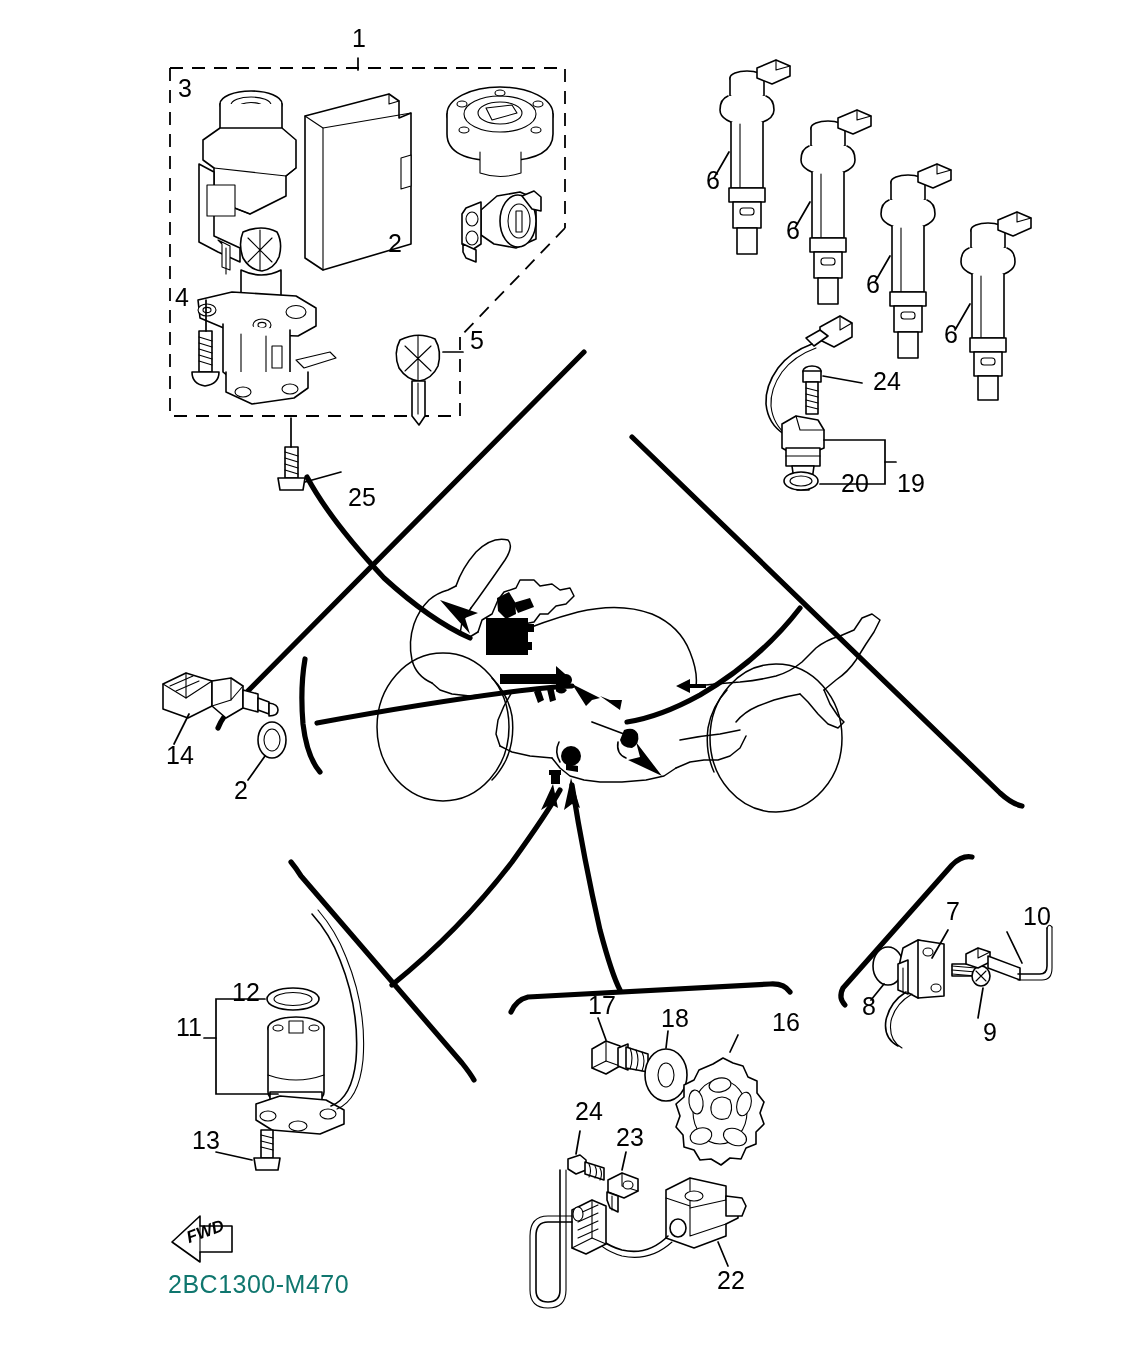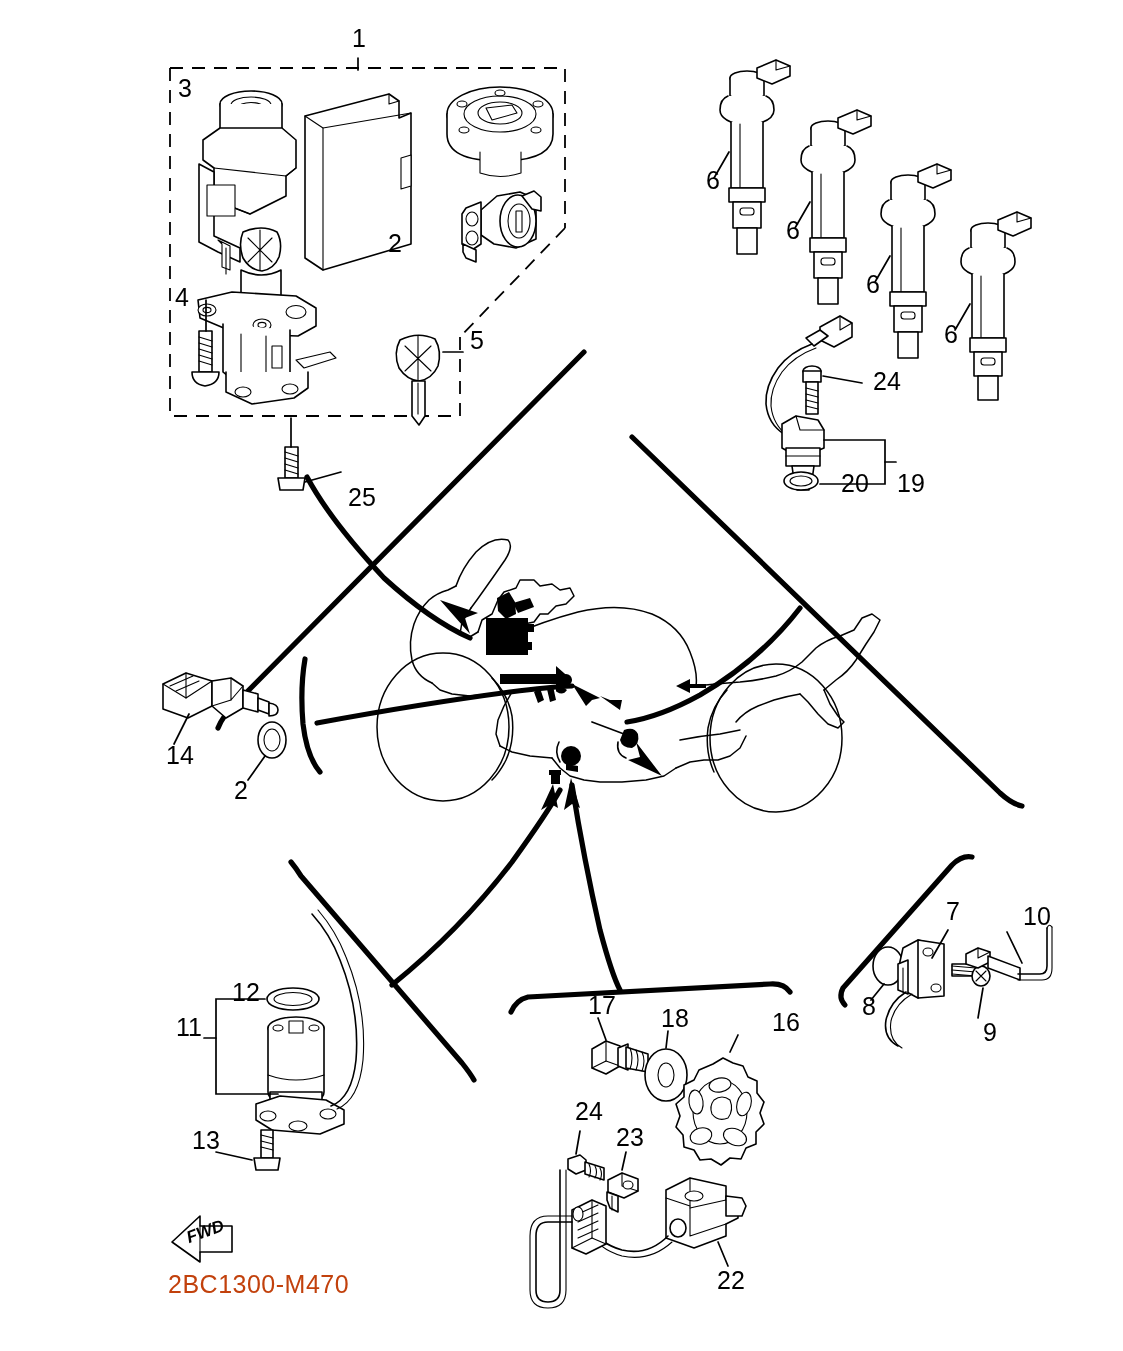--- a/index.html
+++ b/index.html
@@ -37,21 +37,21 @@
     line-height: 1;
     color: #000;
     white-space: nowrap;
     user-select: none;
   }
   .code {
     position: absolute;
     font-family: "Liberation Sans", sans-serif;
     font-size: 25px;
     letter-spacing: 0.5px;
-    color: #c2410c;
+    color: #0f766e;
     white-space: nowrap;
   }
   .fwdtxt {
     position: absolute;
     font-family: "Liberation Sans", sans-serif;
     font-size: 17px;
     font-weight: bold;
     font-style: italic;
     color: #000;
   }

